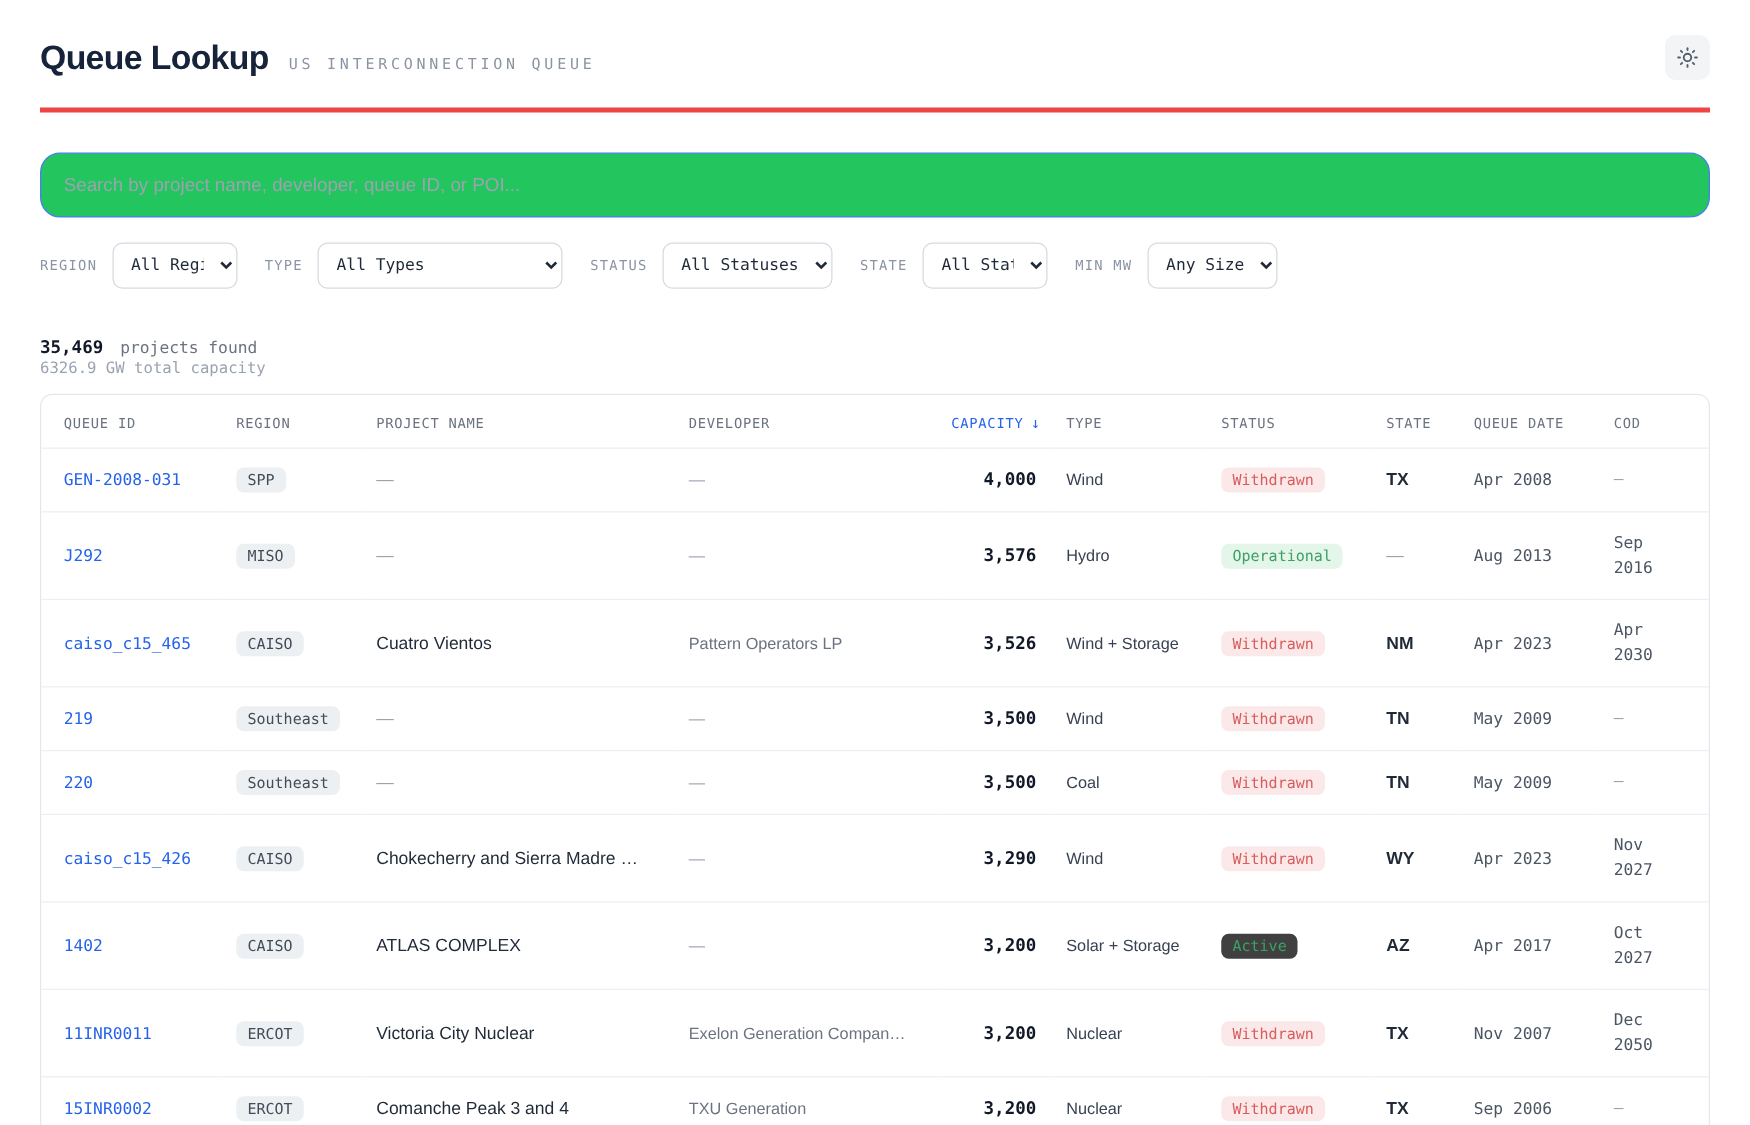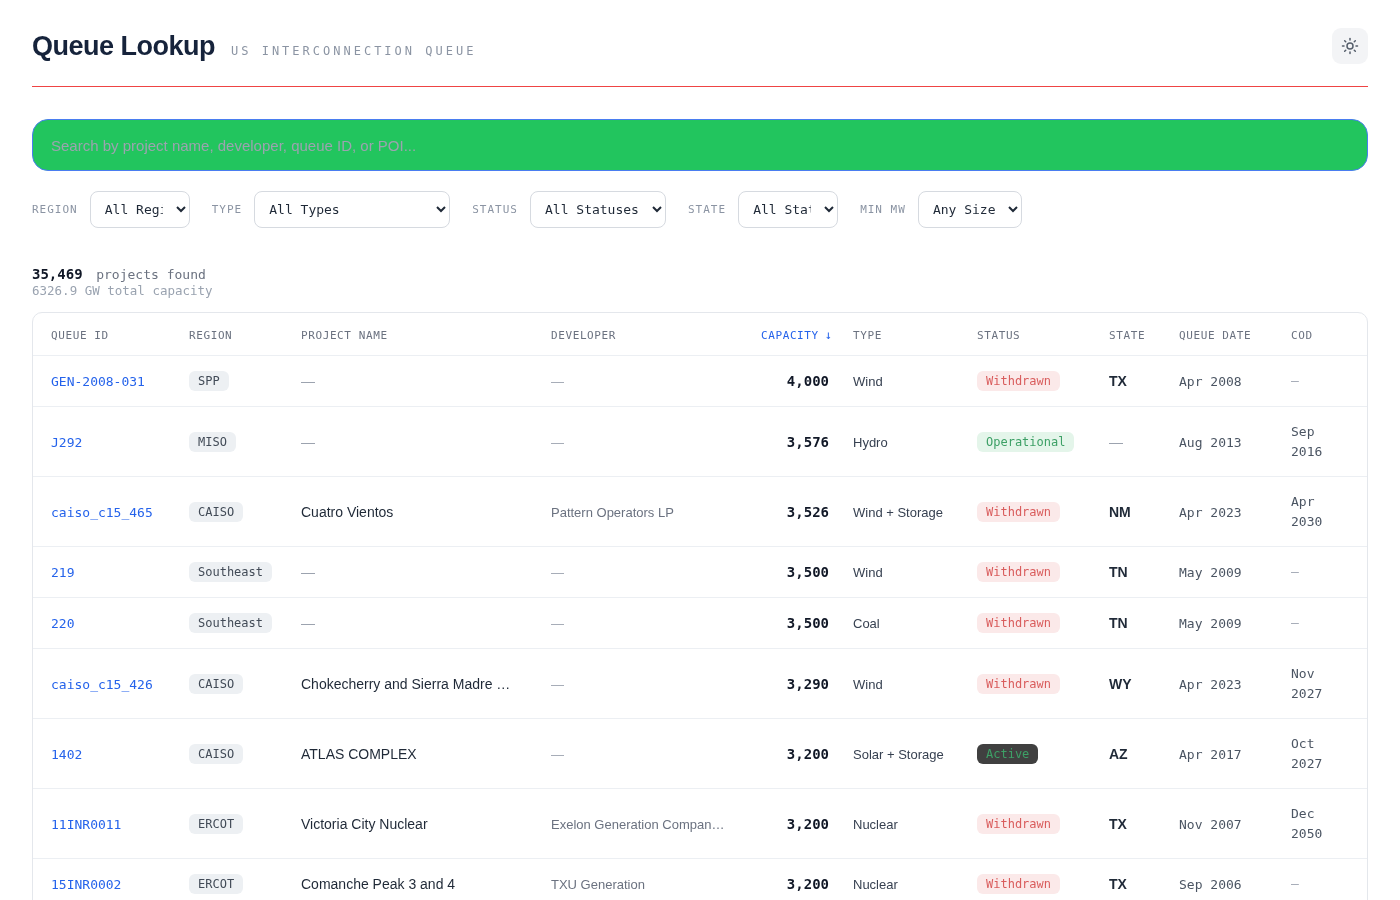--- a/index.html
+++ b/index.html
@@ -1,20 +1,20 @@
 <!DOCTYPE html>
 <html><head>
 <meta charset="utf-8">
 <style>
   * { margin:0; padding:0; box-sizing:border-box; }
   html,body { width:1400px; height:900px; overflow:hidden; background:#ffffff; font-family:"Liberation Sans", sans-serif; }
   .page { padding:0 32px; }
 
   
-  .topbar { display:flex; align-items:center; justify-content:space-between; padding-top:28px; padding-bottom:22px; border-bottom:1px solid #ef4444; }
+  .topbar { display:flex; align-items:center; justify-content:space-between; padding-top:28px; padding-bottom:22px; border-bottom:4px solid #ef4444; }
   .title-wrap { display:flex; align-items:baseline; gap:16px; }
   h1.page-title { font-size:27px; font-weight:800; color:#16233b; letter-spacing:-0.5px; }
   .subtitle { font-family:"DejaVu Sans Mono", monospace; font-size:12px; color:#8b94a3; letter-spacing:3px; }
   .theme-btn { width:36px; height:36px; border:none; background:#f3f4f6; border-radius:9px; cursor:pointer; display:flex; align-items:center; justify-content:center; color:#555e6b; }
 
   
   .search-wrap { margin-top:32px; }
   .search-input { width:100%; height:52px; border:1.5px solid #4a7df0; border-radius:16px; padding:0 18px; font-size:15px; color:#111827; background:#22c55e; outline:none; font-family:"Liberation Sans", sans-serif; }
   .search-input::placeholder { color:#9ca3af; }
 

